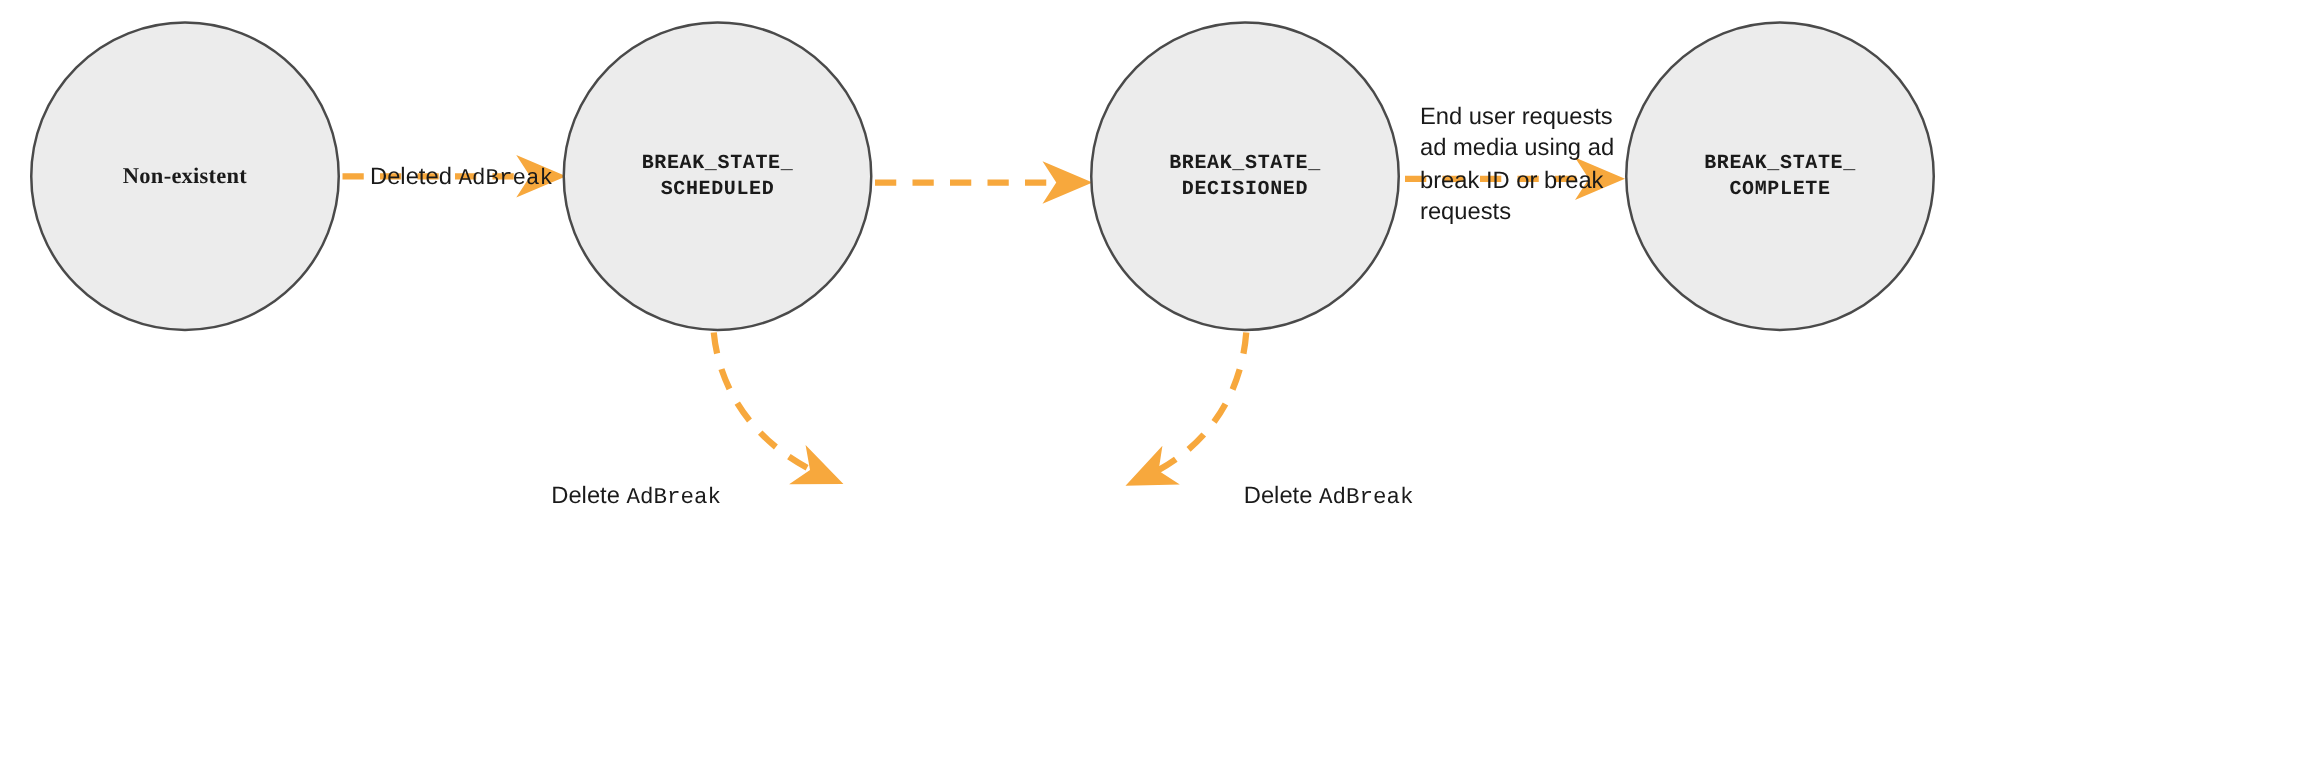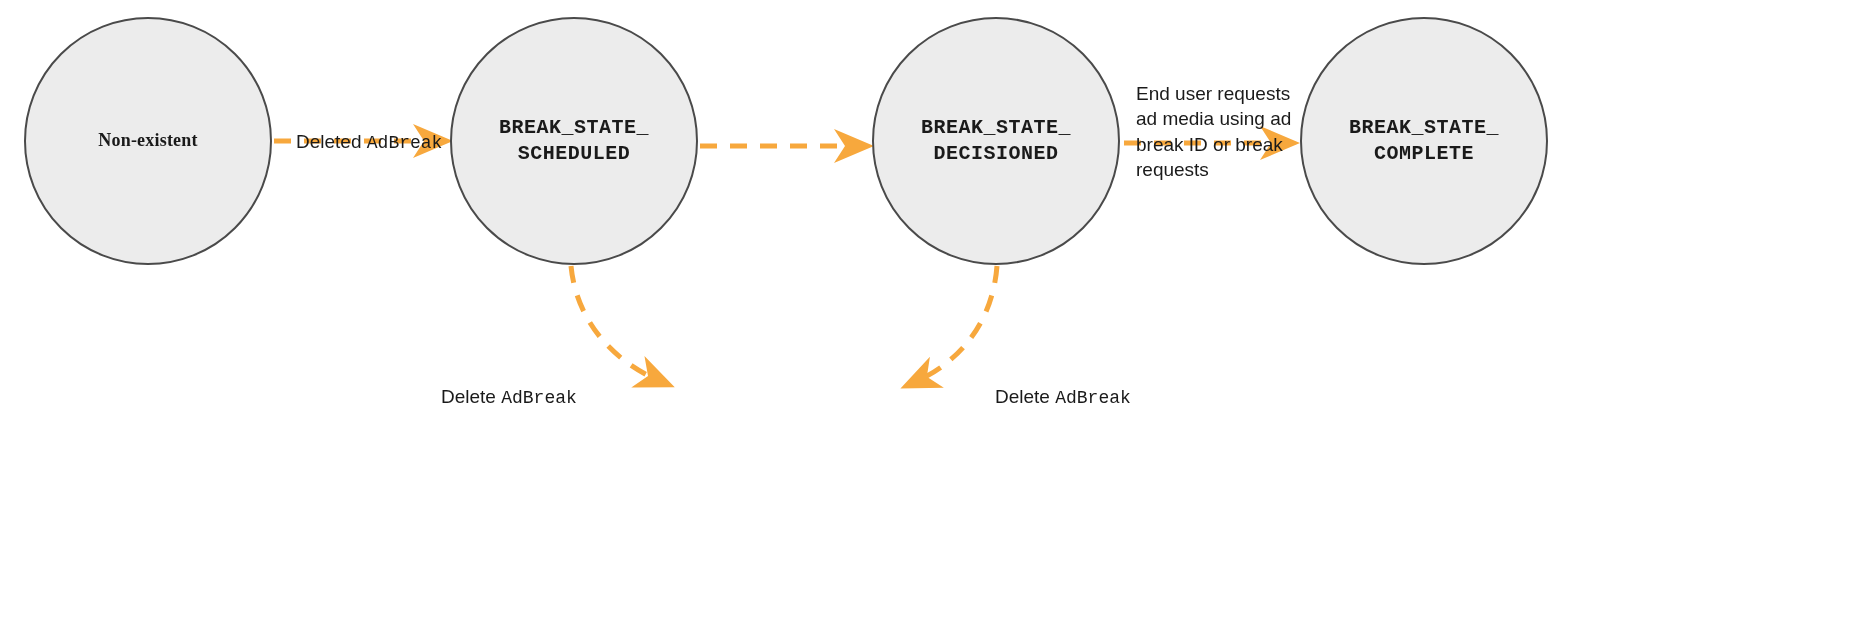--- a/index.html
+++ b/index.html
@@ -38,21 +38,21 @@
   }
   .node-label {
     font-weight: bold;
     color: #1a1a1a;
     line-height: 1.32;
     letter-spacing: 0.2px;
     padding: 0 12px;
   }
   .node-label.mono {
     font-family: "Liberation Mono", monospace;
-    font-size: 20px;
+    font-size: 16px;
     letter-spacing: 0.5px;
   }
   .node-label.sans {
     font-family: Liberation Serif, serif;
     font-size: 18px;
   }
   .edge-label {
     position: absolute;
     color: #1a1a1a;
     font-size: 19px;

